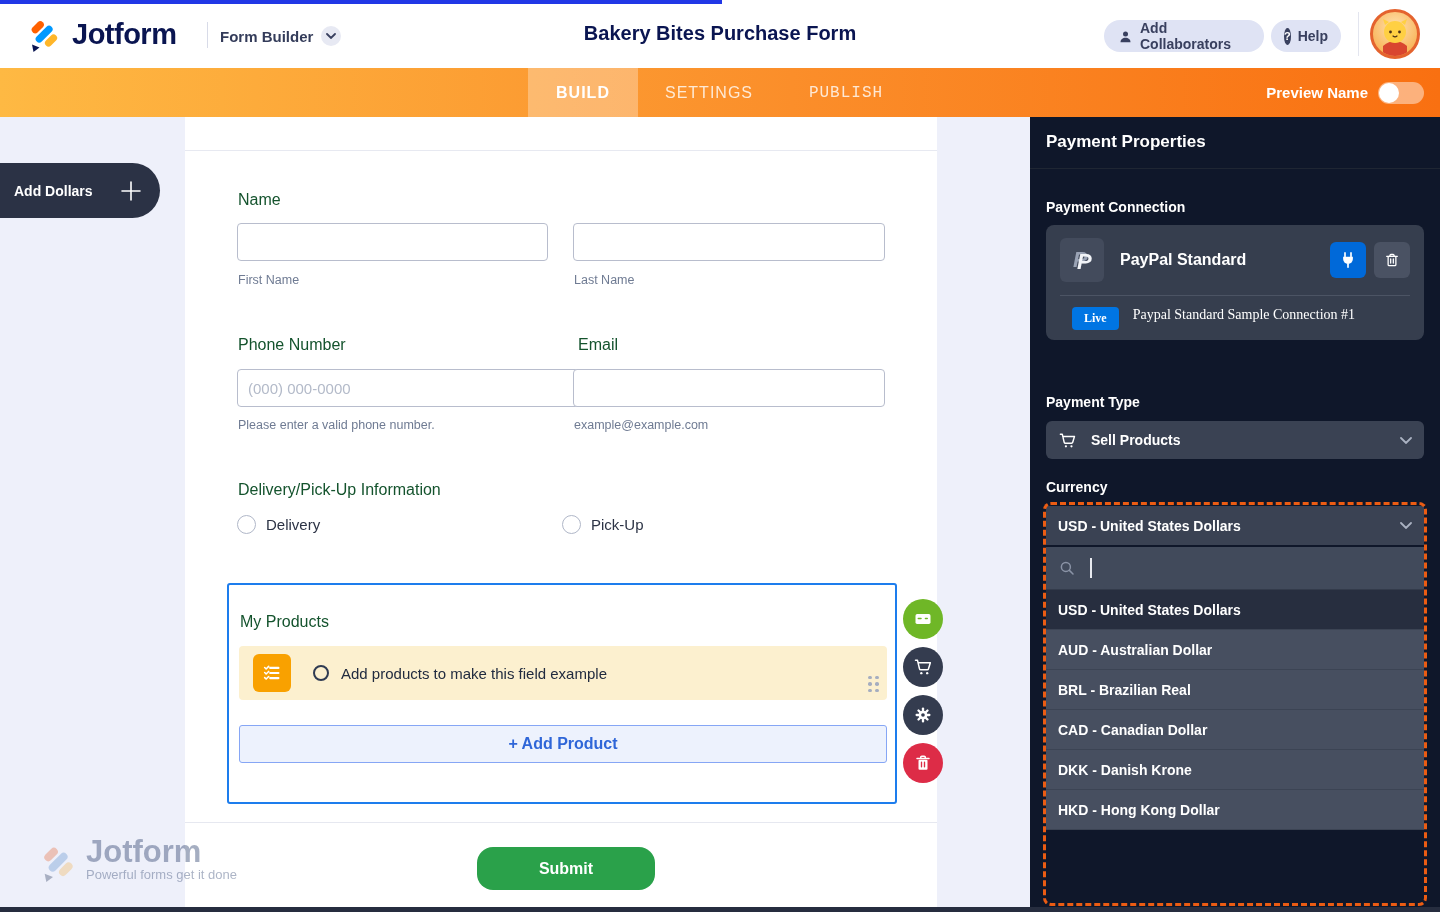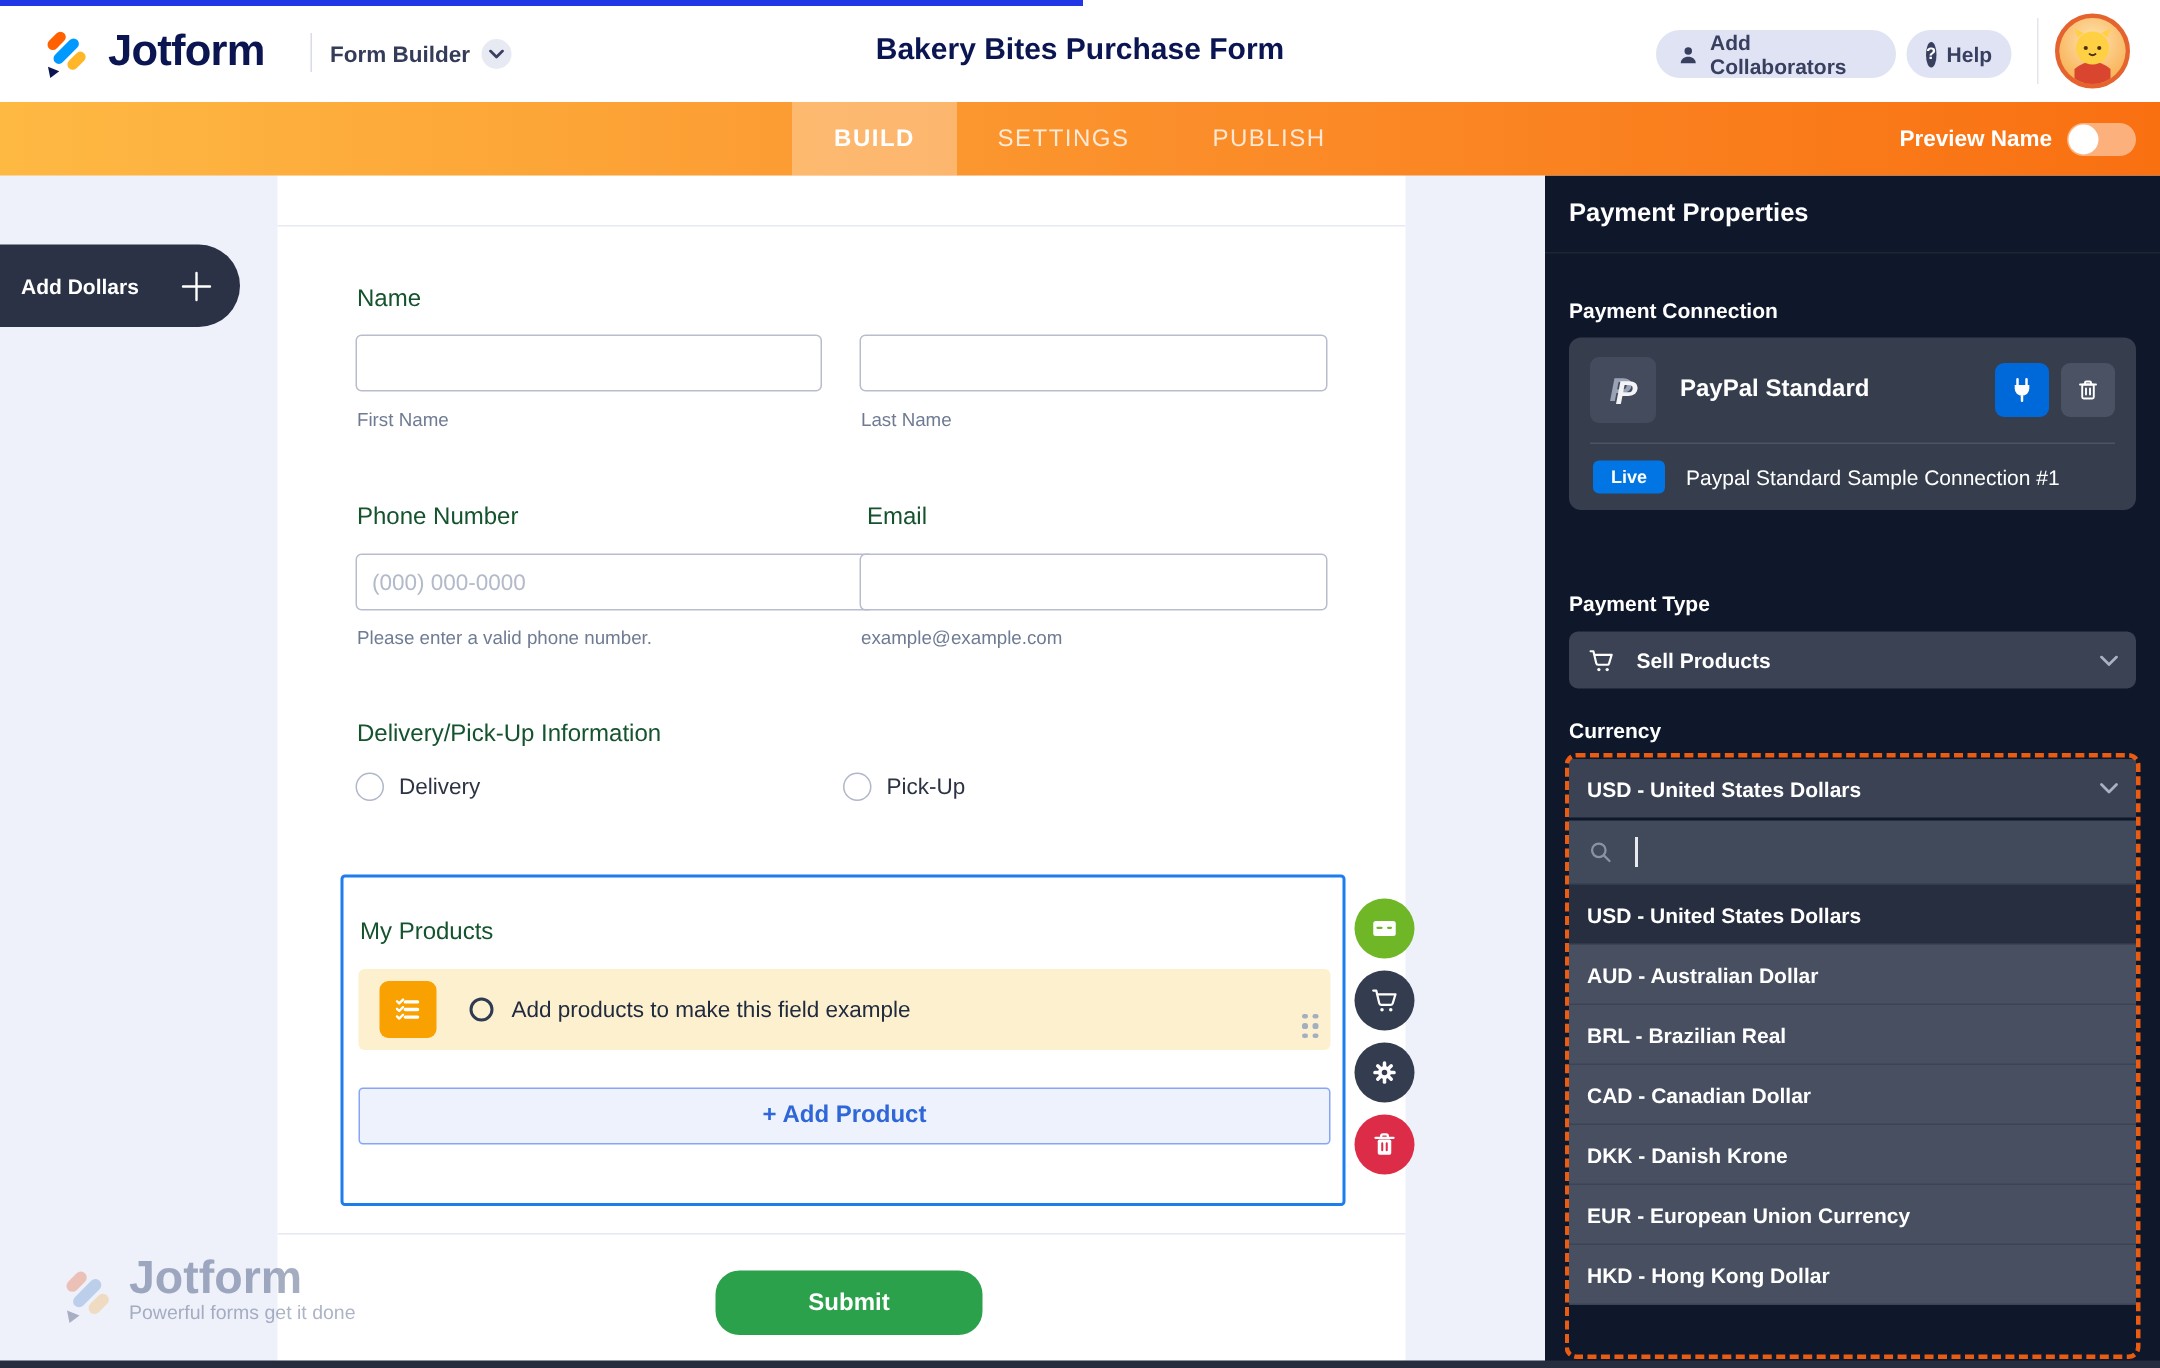--- a/index.html
+++ b/index.html
@@ -81,21 +81,21 @@
   .conn-card { position:absolute; left:16px; top:108px; width:378px; height:115px; background:#363e4e; border-radius:8px; }
   .conn-row { position:absolute; left:14px; top:13px; right:14px; height:44px; display:flex; align-items:center; }
   .pp-tile { width:44px; height:44px; background:#434b5c; border-radius:6px; display:flex; align-items:center; justify-content:center; flex:none; position:relative; }
   .pp-p-back { position:absolute; left:13px; top:9px; font-size:22px; font-weight:bold; font-style:italic; color:#9aa3b5; }
   .pp-p-front { position:absolute; left:17px; top:11px; font-size:22px; font-weight:bold; font-style:italic; color:#f2f4f8; }
   .conn-name { font-size:16px; font-weight:bold; color:#fff; margin-left:16px; flex:1; }
   .sq-btn { width:36px; height:36px; border-radius:6px; display:flex; align-items:center; justify-content:center; cursor:pointer; flex:none; }
   .sq-blue { background:#0069d9; margin-right:8px; }
   .sq-gray { background:#4a5263; }
   .conn-div { position:absolute; left:14px; right:14px; top:70px; height:1px; background:#4c5464; }
-  .live-row { position:absolute; left:16px; top:82px; display:flex; align-items:center; gap:14px; }
+  .live-row { position:absolute; left:26px; top:82px; display:flex; align-items:flex-start; gap:14px;font-family:Liberation Serif, serif; }
   .live-badge { background:#0075e3; color:#fff; font-size:12px; font-weight:bold; padding:4px 12px; border-radius:4px; }
   .conn-sub { font-size:14px; color:#fff; }
 
   .dd-field { position:absolute; left:16px; width:378px; height:38px; background:#3a4253; border-radius:6px; display:flex; align-items:center; padding:0 12px; cursor:pointer; }
   .dd-label { font-size:14px; font-weight:bold; color:#fff; }
   .dd-chev { margin-left:auto; }
 
   .annotation-box { position:absolute; left:13px; top:385px; width:384px; height:404px; border:3px dashed #eb5c13; border-radius:8px; z-index:5; pointer-events:none; }
   .currency-field { position:absolute; left:16px; top:389px; width:378px; height:39px; background:#3a4253; display:flex; align-items:center; padding:0 12px; cursor:pointer; z-index:4; }
   .search-row { position:absolute; left:16px; top:430px; width:378px; height:43px; background:#414a5b; border-bottom:1px solid #333b4b; display:flex; align-items:center; padding:0 12px; z-index:4; }
@@ -168,21 +168,21 @@
     </div>
   </div>
 
   <div class="nav">
     <div class="tab active" style="left:528px; width:110px;">
         <span>BUILD</span>
       </div>
     <div class="tab" style="left:638px; width:142px;">
         <span>SETTINGS</span>
       </div>
-    <div class="tab" style="left:780px; width:132px;">
+    <div class="tab" style="left:780px; width:132px;font-family:Liberation Mono, monospace;">
         <span>PUBLISH</span>
       </div>
     <div class="preview-wrap">
       <span class="preview-label">Preview Name</span>
       <div class="toggle">
           <div class="knob"></div>
         </div>
     </div>
   </div>
 
@@ -390,21 +390,20 @@
       <span class="caret"></span>
     </div>
     <div class="badge-10">10</div>
 
     <div class="currency-list">
       <div class="cur-item selected">USD - United States Dollars</div>
       <div class="cur-item">AUD - Australian Dollar</div>
       <div class="cur-item">BRL - Brazilian Real</div>
       <div class="cur-item">CAD - Canadian Dollar</div>
       <div class="cur-item">DKK - Danish Krone</div>
-      <div class="cur-item">EUR - European Union Currency</div>
       <div class="cur-item">HKD - Hong Kong Dollar</div>
     </div>
 
     <div class="annotation-box"></div>
     <div class="panel-scrollbar"></div>
   </div>
 
   <div class="bottom-bar"></div>
 </div>
 

